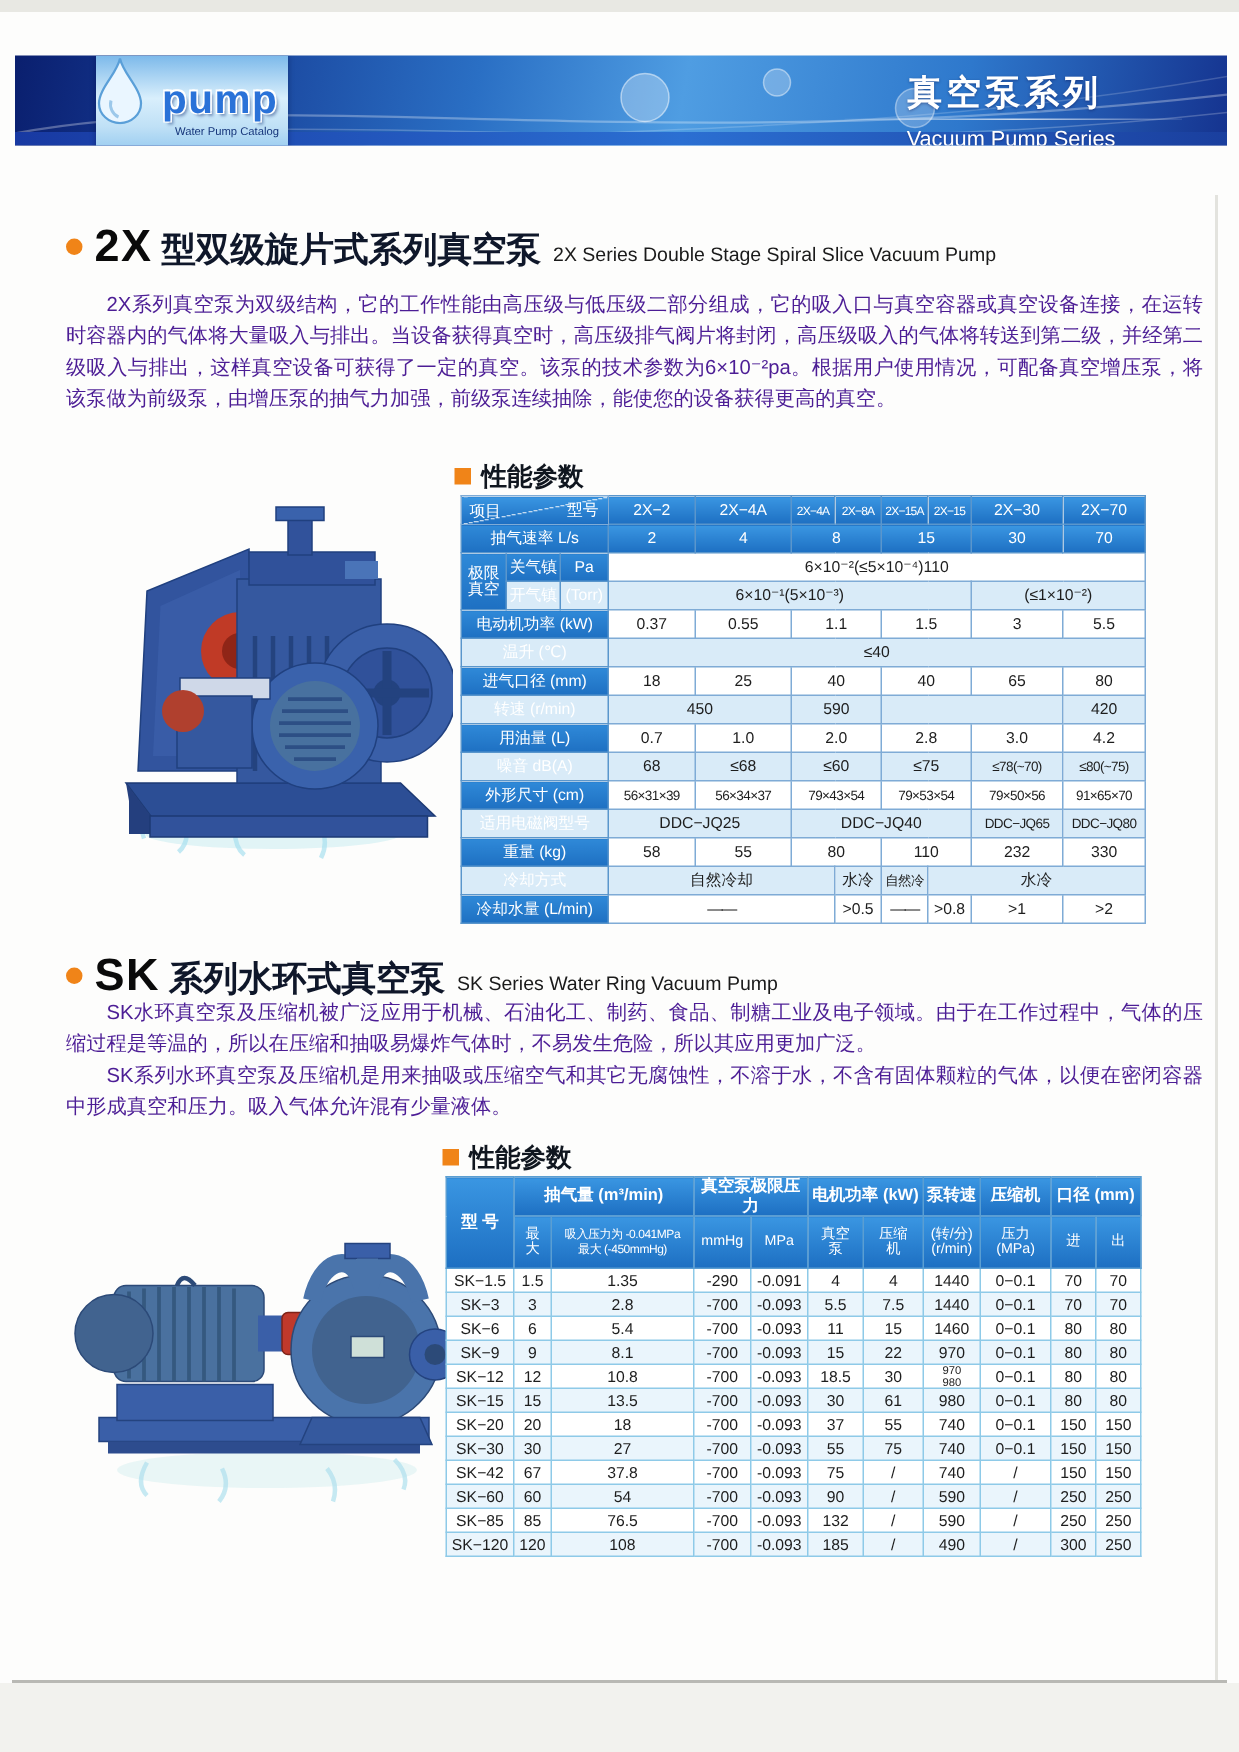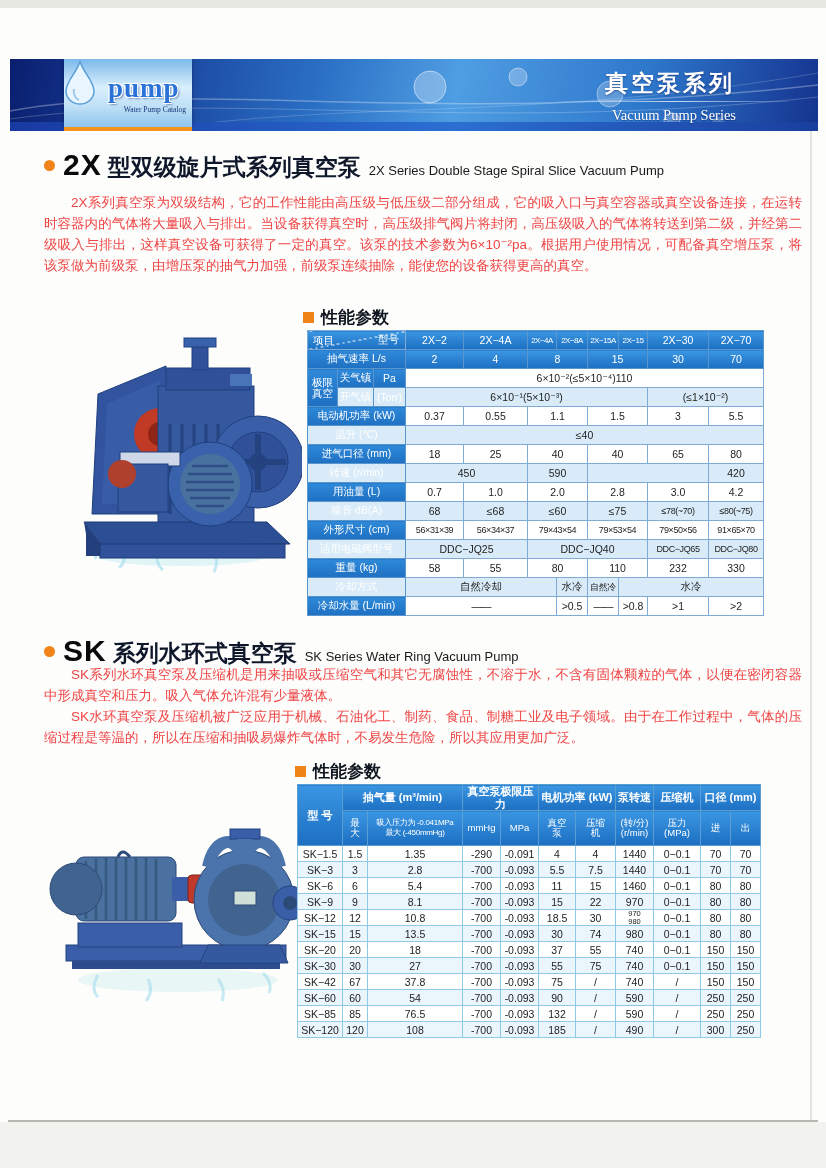--- a/index.html
+++ b/index.html
@@ -10,23 +10,23 @@
     color:#222;
   }
   .abs{position:absolute;}
   
   .edge-top{left:0;top:0;width:826px;height:8px;background:#e8e8e3;}
   .edge-right{left:810px;top:130px;width:2px;height:990px;background:#e3e3de;}
   .edge-bottom-line{left:8px;top:1120px;width:810px;height:2px;background:#b9b9b4;}
   .edge-bottom{left:0;top:1122px;width:826px;height:46px;background:#f2f2ee;}
 
   
-  .banner{left:10px;top:59px;width:808px;height:72px;
+  .banner{left:10px;top:37px;width:808px;height:60px;
     background:linear-gradient(100deg,#0a1f6e 0%,#14368f 12%,#2a6fc4 38%,#4f9de2 55%,#2e78cc 78%,#15338f 100%);
-    overflow:hidden;font-family:Liberation Serif, serif;}
+    overflow:hidden;}
   .banner svg{position:absolute;left:0;top:0;}
   .banner-bottom{position:absolute;left:0;bottom:0;width:808px;height:9px;
     background:linear-gradient(90deg,#1839a2,#2b6fd2 55%,#1a3f9e);}
   .logo-panel{position:absolute;left:54px;top:0;width:128px;height:68px;
     background:linear-gradient(180deg,#7cb9ea 0%,#d9effc 42%,#bfe0f6 70%,#8ec6ee 100%);
     box-shadow:0 0 4px rgba(0,0,40,.35);}
   .logo-orange{position:absolute;left:54px;top:68px;width:128px;height:7px;background:#f5921e;}
   .drop{position:absolute;left:10px;top:10px;}
   .brand{position:absolute;left:44px;top:14px;font-size:27px;font-weight:bold;
     color:#2a72d8;letter-spacing:1px;
@@ -41,21 +41,21 @@
     font-size:14.5px;color:#fff;text-shadow:0 1px 1px rgba(0,0,60,.4);}
 
   
   .sec-title{height:34px;white-space:nowrap;}
   .sec-bullet{display:inline-block;width:11px;height:11px;border-radius:50%;
     background:#f08418;margin-right:8px;vertical-align:4px;}
   .sec-code{font-size:30px;font-weight:bold;color:#0a0a0a;letter-spacing:1px;}
   .sec-cn{font-size:23px;font-weight:bold;color:#0f172a;margin-left:6px;}
   .sec-en{font-size:13px;color:#1a1a1a;margin-left:8px;}
 
-  .para{font-size:13.5px;line-height:21px;color:#ef4444;text-align:justify;margin:0;}
+  .para{font-size:13.5px;line-height:21px;color:#4c1d95;text-align:justify;margin:0;}
   .para{text-indent:2em;}
 
   .params-head{white-space:nowrap;font-size:17px;font-weight:bold;color:#10161f;}
   .params-sq{display:inline-block;width:11px;height:11px;background:#f08418;margin-right:7px;}
 
   
   table{border-collapse:collapse;table-layout:fixed;}
   .t2x{width:456px;font-size:10.5px;border-radius:11px;}
   .t2x td{border:1px solid #7fabd6;text-align:center;padding:0;height:18px;
     overflow:hidden;white-space:nowrap;color:#1d1d1d;background:#fff;}
@@ -322,22 +322,22 @@
     <td>&gt;2</td>
   </tr>
 </tbody>
   </table>
 
 <div class="abs sec-title" style="left:44px;top:634px;text-align:right;">
   <span class="sec-bullet"></span><span class="sec-code">SK</span><span class="sec-cn">系列水环式真空泵</span><span class="sec-en">SK Series Water Ring Vacuum Pump</span>
 </div>
 
 <div class="abs" style="left:44px;top:664px;width:758px;">
+  <p class="para">SK水环真空泵及压缩机被广泛应用于机械、石油化工、制药、食品、制糖工业及电子领域。由于在工作过程中，气体的压缩过程是等温的，所以在压缩和抽吸易爆炸气体时，不易发生危险，所以其应用更加广泛。</p>
   <p class="para">SK系列水环真空泵及压缩机是用来抽吸或压缩空气和其它无腐蚀性，不溶于水，不含有固体颗粒的气体，以便在密闭容器中形成真空和压力。吸入气体允许混有少量液体。</p>
-  <p class="para">SK水环真空泵及压缩机被广泛应用于机械、石油化工、制药、食品、制糖工业及电子领域。由于在工作过程中，气体的压缩过程是等温的，所以在压缩和抽吸易爆炸气体时，不易发生危险，所以其应用更加广泛。</p>
 </div>
 
 <div class="abs fig" style="left:48px;top:795px;">
   <svg width="255" height="215" viewBox="0 0 255 215" aria-label="SK water ring vacuum pump photo">
     <ellipse cx="130" cy="185" rx="100" ry="12" fill="#d8f0f0" opacity="0.55"></ellipse>
     <path d="M50,180 q-8,14 0,22 M100,184 q6,12 -2,22 M170,184 q8,10 4,22 M215,178 q10,10 6,20" stroke="#aee0ee" stroke-width="3" fill="none" opacity="0.7"></path>
     <rect x="18" y="150" width="220" height="16" fill="#3a5fa8" stroke="#24437f"></rect>
     <rect x="24" y="166" width="208" height="8" fill="#2d4c8e"></rect>
     <rect x="30" y="128" width="104" height="24" fill="#3a5fa8" stroke="#24437f"></rect>
     <rect x="28" y="62" width="100" height="64" rx="8" fill="#4a719f" stroke="#2c4a78"></rect>
@@ -483,21 +483,21 @@
         <td>80</td>
         <td>80</td>
       </tr>
       <tr>
         <td>SK−15</td>
         <td>15</td>
         <td>13.5</td>
         <td>-700</td>
         <td>-0.093</td>
         <td>30</td>
-        <td>74</td>
+        <td>61</td>
         <td>980</td>
         <td>0−0.1</td>
         <td>80</td>
         <td>80</td>
       </tr>
       <tr>
         <td>SK−20</td>
         <td>20</td>
         <td>18</td>
         <td>-700</td>

